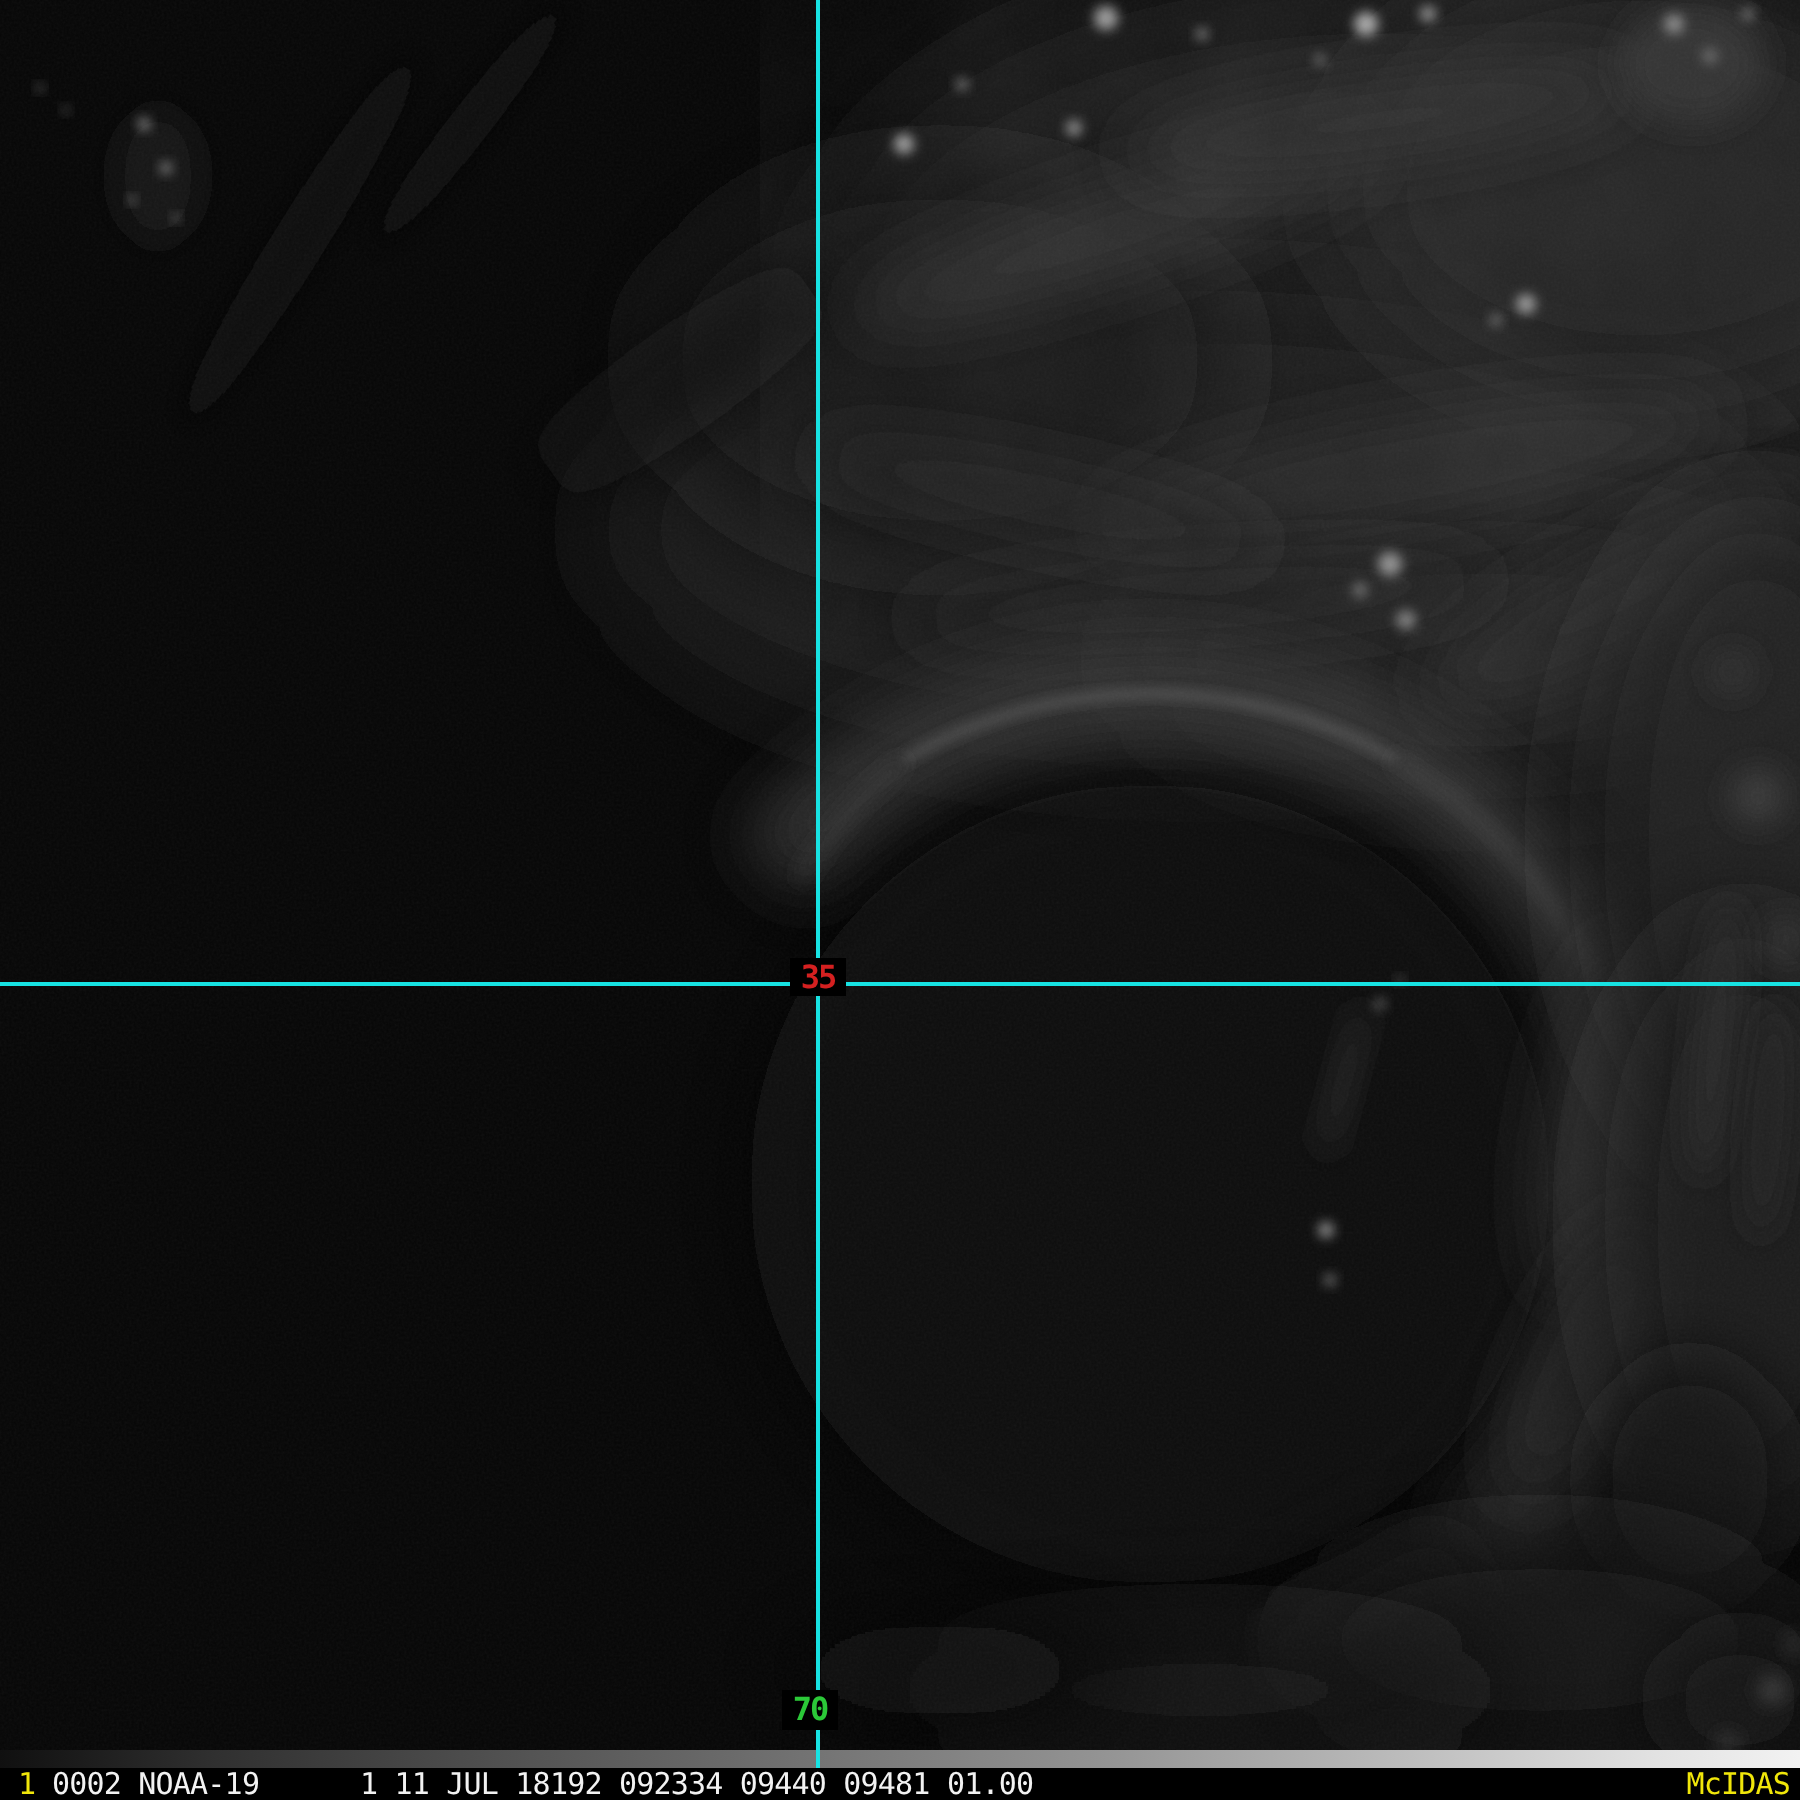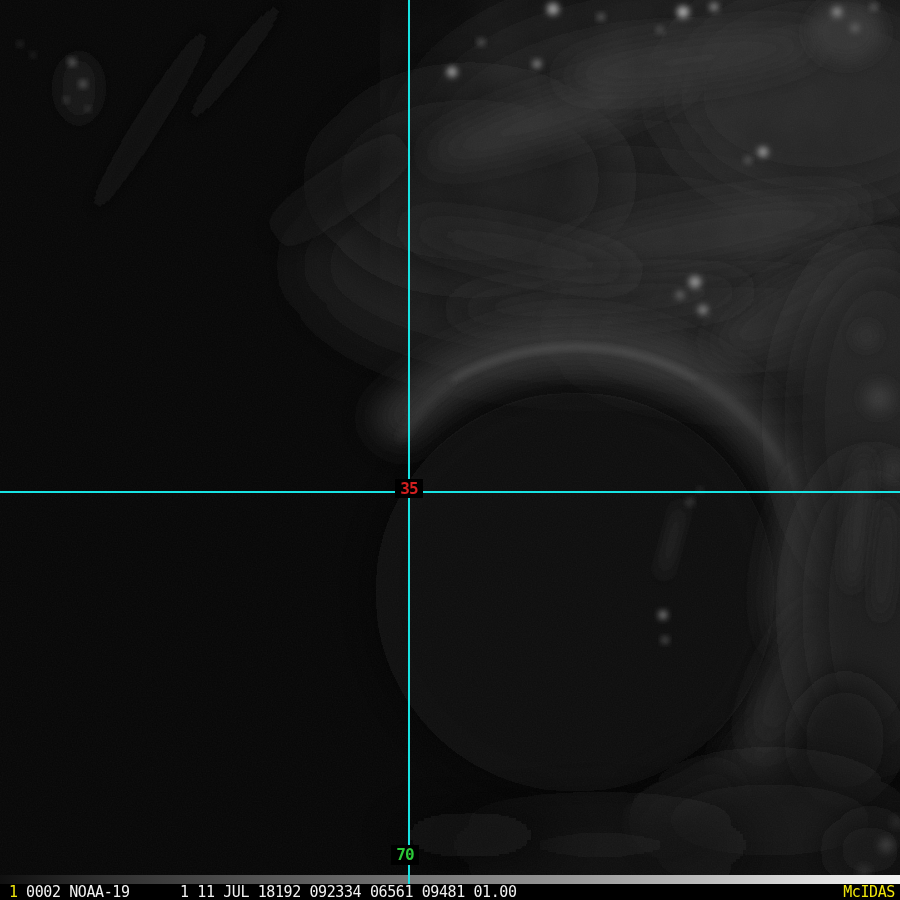--- a/index.html
+++ b/index.html
@@ -203,17 +203,17 @@
   <div class="coord-label label-35">
     <span>35</span>
   </div>
   <div class="coord-label label-70">
     <span>70</span>
   </div>
 
   <div class="status-bar">
     <span class="frame-number">1</span>
     <span class="image-id">0002 NOAA-19</span>
-    <span class="image-info">1 11 JUL 18192 092334 06561 09481 01.00</span>
+    <span class="image-info">1 11 JUL 18192 092334 09440 09481 01.00</span>
     <span class="brand">McIDAS</span>
   </div>
 
 </div>
 
 </body></html>

